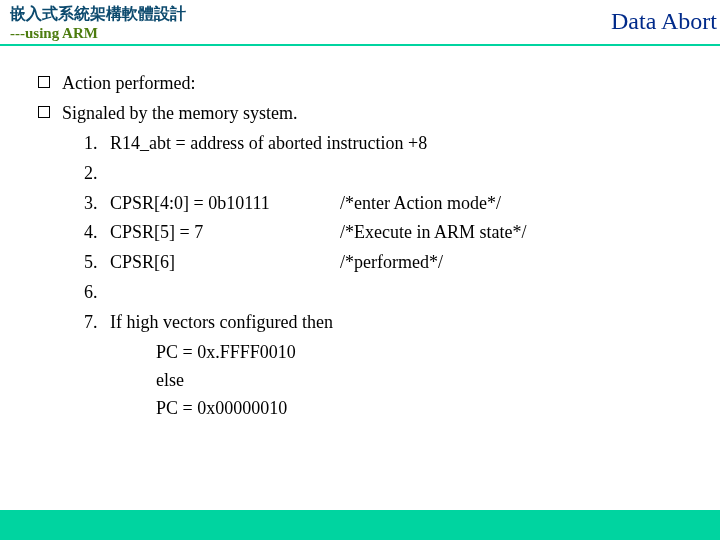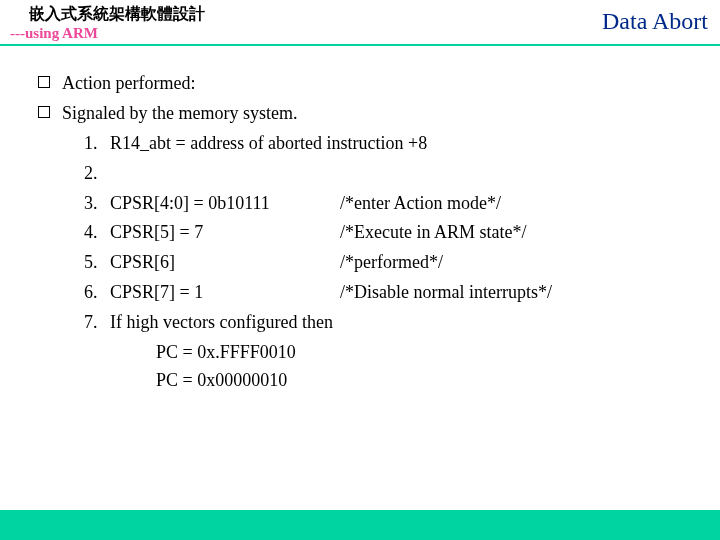--- a/index.html
+++ b/index.html
@@ -13,33 +13,32 @@
   }
   .header {
     position: relative;
     padding: 4px 10px 2px 10px;
     border-bottom: 2px solid #00d4a0;
   }
   .header-left {
     display: inline-block;
   }
   .title-main {
-    color: #000000;
+    color: #0c4a6e;
     font-weight: bold;
     font-size: 16px;
-    margin-left: 19px;
   }
   .title-sub {
-    color: #ec4899;
+    color: #4d7c0f;
     font-weight: bold;
     font-size: 15px;
   }
   .title-right {
     position: absolute;
-    right: 12px;
+    right: 3px;
     top: 8px;
     color: #002a8a;
     font-size: 24px;
     font-family: "Times New Roman", serif;
   }
   .content {
     padding: 24px 28px 0 38px;
     font-size: 18px;
     color: #000000;
     line-height: 1.55;
@@ -142,32 +141,29 @@
     <div class="ol-row">
       <span class="num">5.</span>
       <span class="step-text">
         <span class="left-col">CPSR[6]</span>
         <span>/*performed*/</span>
       </span>
     </div>
 
     <div class="ol-row">
       <span class="num">6.</span>
-      <span class="step-text">
-        <span class="left-col">CPSR[7] = 1</span>
-        <span>/*Disable normal interrupts*/</span>
-      </span>
     </div>
 
     <div class="ol-row">
       <span class="num">7.</span>
       <span>If high vectors configured then</span>
     </div>
 
     <div class="indent-block">
       <div class="indent-more">PC = 0x.FFFF0010</div>
+      <div>else</div>
       <div class="indent-more">PC = 0x00000010</div>
     </div>
 
   </div>
 </div>
 
 <div class="footer"></div>
 
 </body></html>

